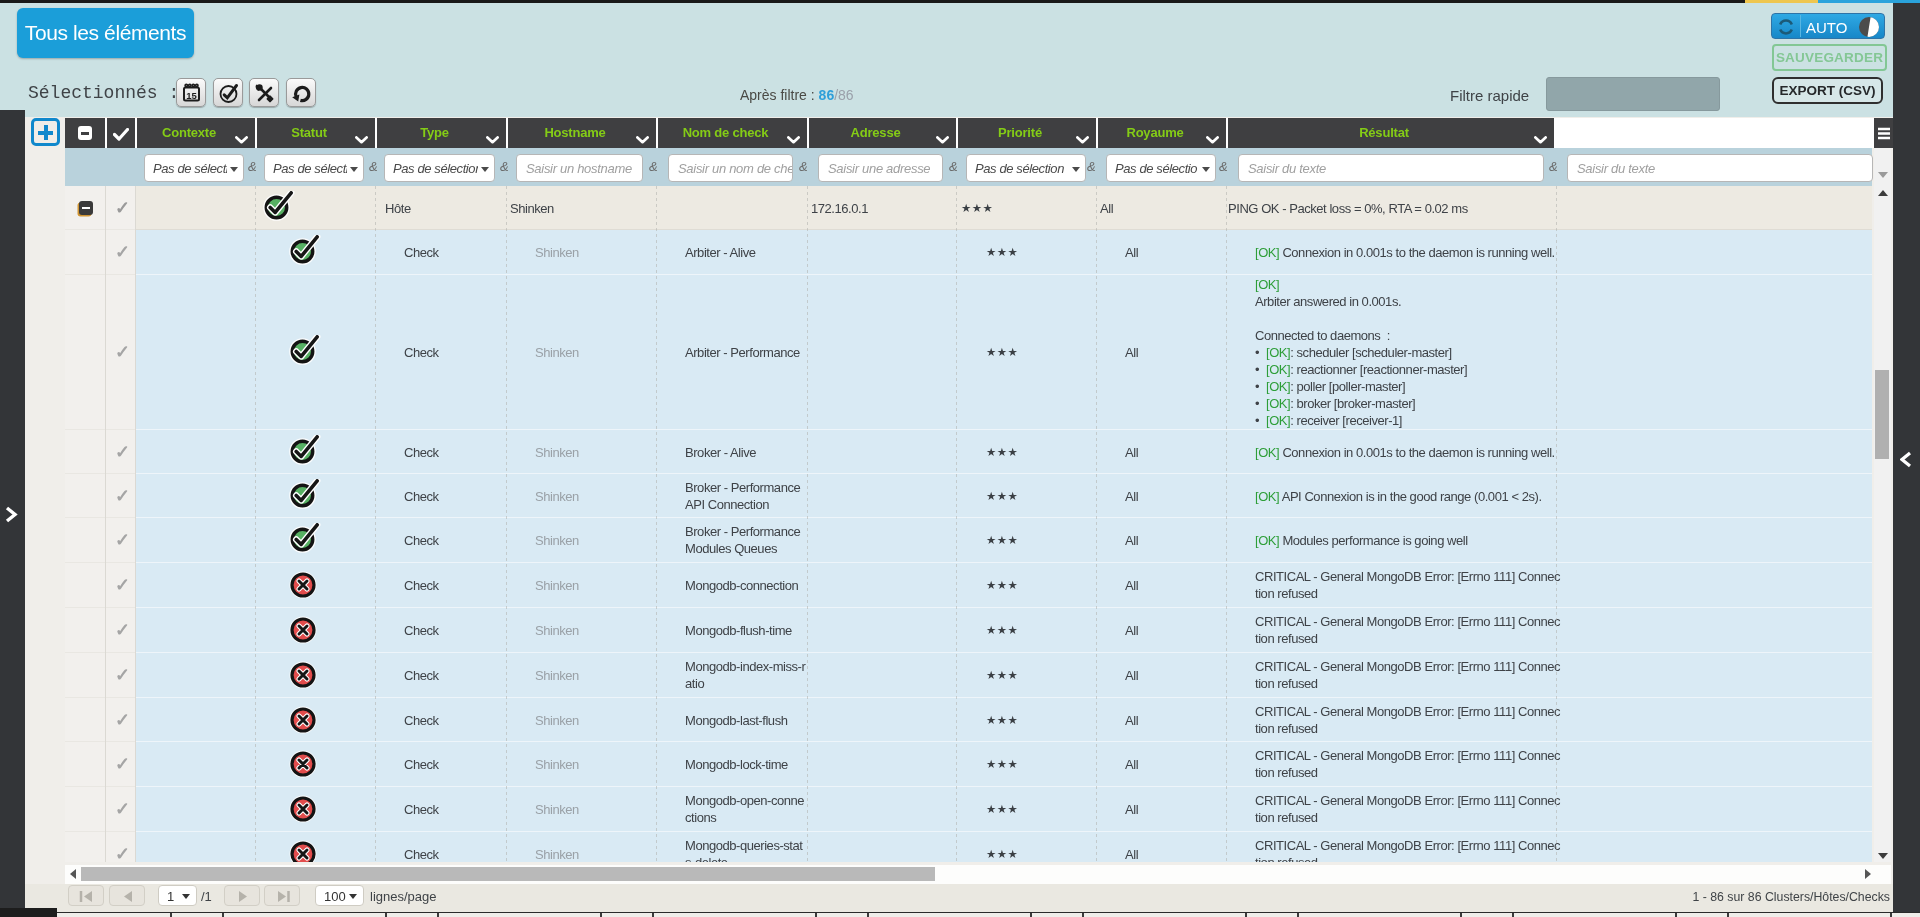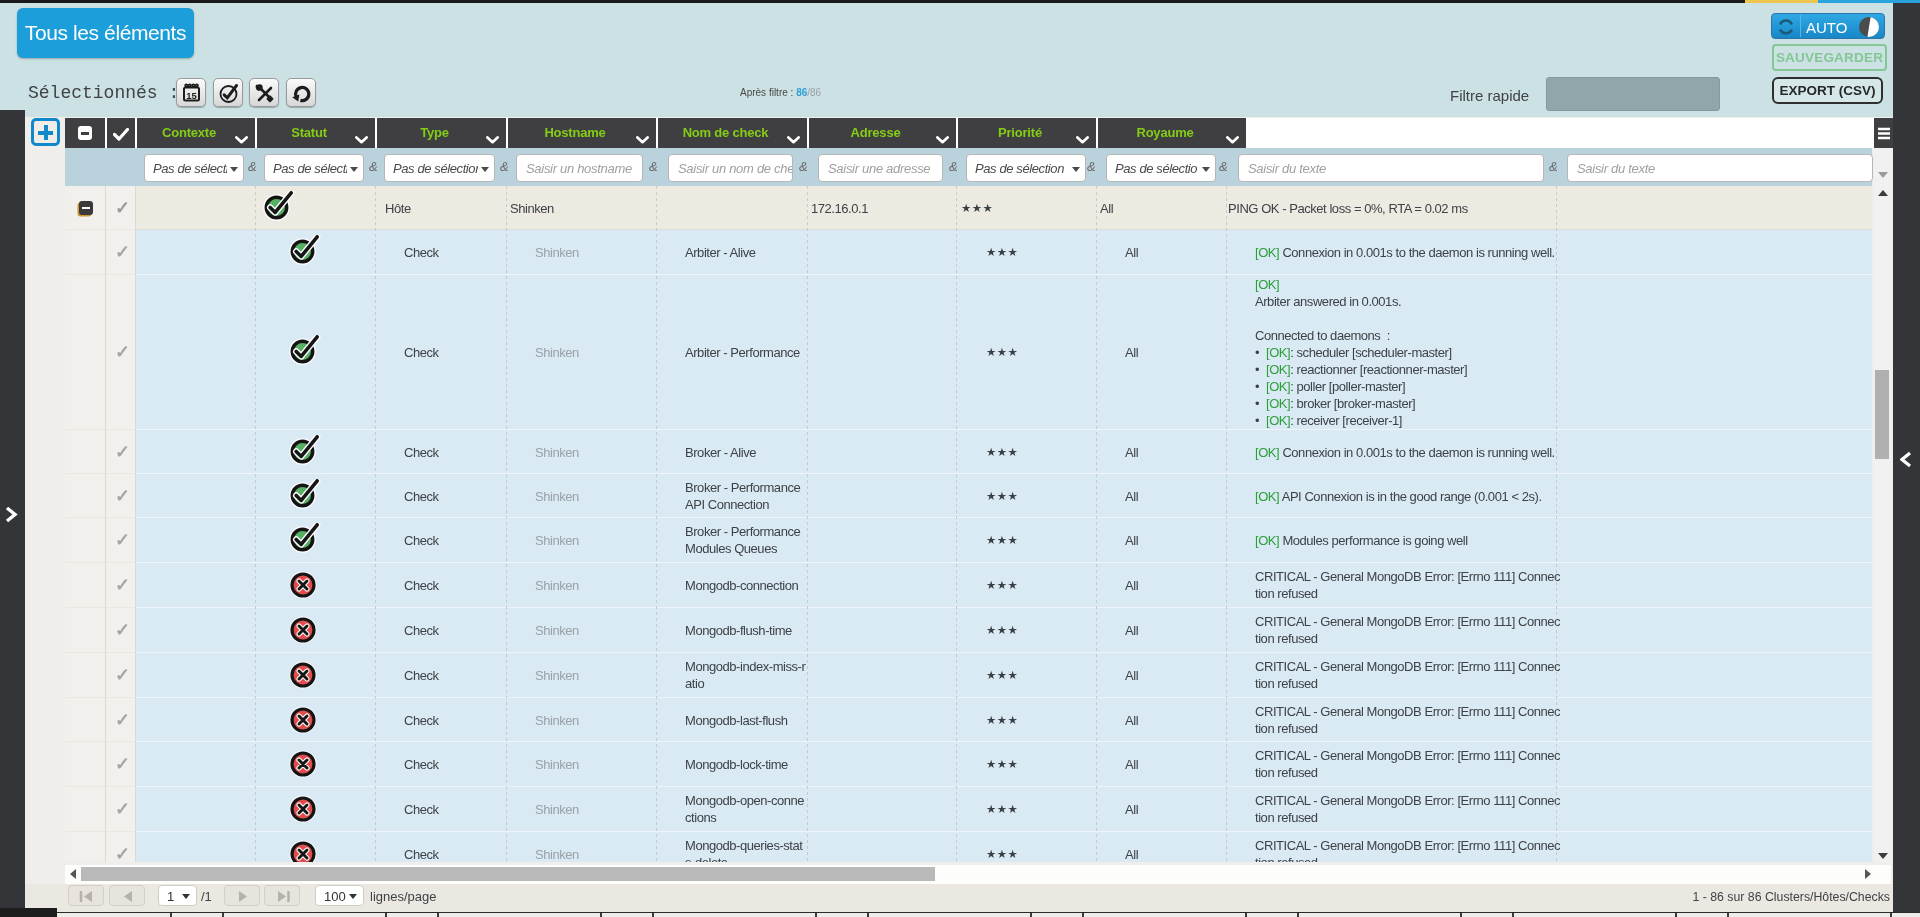--- a/index.html
+++ b/index.html
@@ -8,21 +8,21 @@
 #strip-k { position:absolute; left:0; top:0; width:1745px; height:3px; background:#191919; }
 #strip-y { position:absolute; left:1745px; top:0; width:73px; height:3px; background:#eec64f; }
 #strip-b { position:absolute; left:1818px; top:0; width:102px; height:3px; background:#2aa3dc; }
 #topband { position:absolute; left:0; top:3px; width:1920px; height:114px; background:#cbe1e3; }
 
 #bluebtn { position:absolute; left:17px; top:8px; width:177px; height:50px; background:#1b9ed9; border-radius:6px; color:#fff; font-size:21px; letter-spacing:-0.4px; text-align:center; line-height:49px; box-shadow:0 1px 2px rgba(0,0,0,0.25); }
 #selctn { position:absolute; left:28px; top:83px; font-size:18px; color:#3f4347;font-family:Liberation Mono, monospace; }
 #selctn b { color:#3da0d8; font-weight:bold; }
 .gbtn { position:absolute; top:78px; width:30px; height:29px; border:1px solid #9a9a9a; border-radius:5px; background:linear-gradient(#fbfbfb,#d7d7d7); box-shadow:0 1px 1px rgba(0,0,0,0.25); }
 .gbtn svg { position:absolute; left:4px; top:4px; }
-#apres { position:absolute; left:740px; top:87px; font-size:10px; color:#4a4a45; }
+#apres { position:absolute; left:740px; top:87px; font-size:14px; color:#4a4a45; }
 #apres b { color:#2f9fd9; }
 #apres span { color:#9aa0aa; }
 #frlbl { position:absolute; left:1450px; top:87px; font-size:15px; color:#3f4347; }
 #frbox { position:absolute; left:1546px; top:77px; width:174px; height:34px; background:#91a6aa; border:1px solid #86999d; border-radius:3px; }
 
 #autobtn { position:absolute; left:1771px; top:13px; width:114px; height:26px; border:1px solid #2e74a8; border-radius:4px; background:linear-gradient(#2fa9e4,#1787c8); }
 #autobtn .div { position:absolute; left:28px; top:1px; width:1px; height:22px; background:#58b6e2; }
 #autobtn .lbl { position:absolute; left:34px; top:5px; color:#fff; font-size:15px; }
 #toggle { position:absolute; left:87px; top:3px; width:20px; height:20px; border-radius:50%; background:#4c4c4c; overflow:hidden; }
 #toggle .half { position:absolute; left:9.5px; top:-2px; width:11px; height:24px; background:#fff; border-radius:0 12px 12px 0; transform:rotate(9deg); transform-origin:0 12px; }
@@ -220,22 +220,28 @@
       <span style="position:absolute;right:7px;top:12px;"><svg width="13" height="8" viewBox="0 0 13 8">
           <path d="M1.4,1.4 L6.5,6.2 L11.6,1.4" fill="none" stroke="#fff" stroke-width="2.7" stroke-linecap="round" stroke-linejoin="round"></path>
         </svg></span>
     </div>
     <div class="hcell" style="left:893px;width:138px;">
       <span class="hlbl" style="position:absolute;left:0;right:14px;top:7px;text-align:center;">Priorité</span>
       <span style="position:absolute;right:7px;top:12px;"><svg width="13" height="8" viewBox="0 0 13 8">
           <path d="M1.4,1.4 L6.5,6.2 L11.6,1.4" fill="none" stroke="#fff" stroke-width="2.7" stroke-linecap="round" stroke-linejoin="round"></path>
         </svg></span>
     </div>
-    <div class="hcell" style="left:1033px;width:148px;">
+    <div class="hcell" style="left:1033px;width:128px;">
       <span class="hlbl" style="position:absolute;left:0;right:14px;top:7px;text-align:center;">Royaume</span>
+      <span style="position:absolute;right:7px;top:12px;"><svg width="13" height="8" viewBox="0 0 13 8">
+          <path d="M1.4,1.4 L6.5,6.2 L11.6,1.4" fill="none" stroke="#fff" stroke-width="2.7" stroke-linecap="round" stroke-linejoin="round"></path>
+        </svg></span>
+    </div>
+    <div class="hcell" style="left:1163px;width:326px;">
+      <span class="hlbl" style="position:absolute;left:0;right:14px;top:7px;text-align:center;">Résultat</span>
       <span style="position:absolute;right:7px;top:12px;"><svg width="13" height="8" viewBox="0 0 13 8">
           <path d="M1.4,1.4 L6.5,6.2 L11.6,1.4" fill="none" stroke="#fff" stroke-width="2.7" stroke-linecap="round" stroke-linejoin="round"></path>
         </svg></span>
     </div>
     <div class="hcell" style="left:1809px;width:19px;">
       <span style="position:absolute;left:3px;top:8px;"><svg width="14" height="13" viewBox="0 0 14 13">
           <path d="M1,2 H13 M1,6.5 H13 M1,11 H13" stroke="#fff" stroke-width="2.6"></path>
         </svg></span>
     </div>
   </div>

